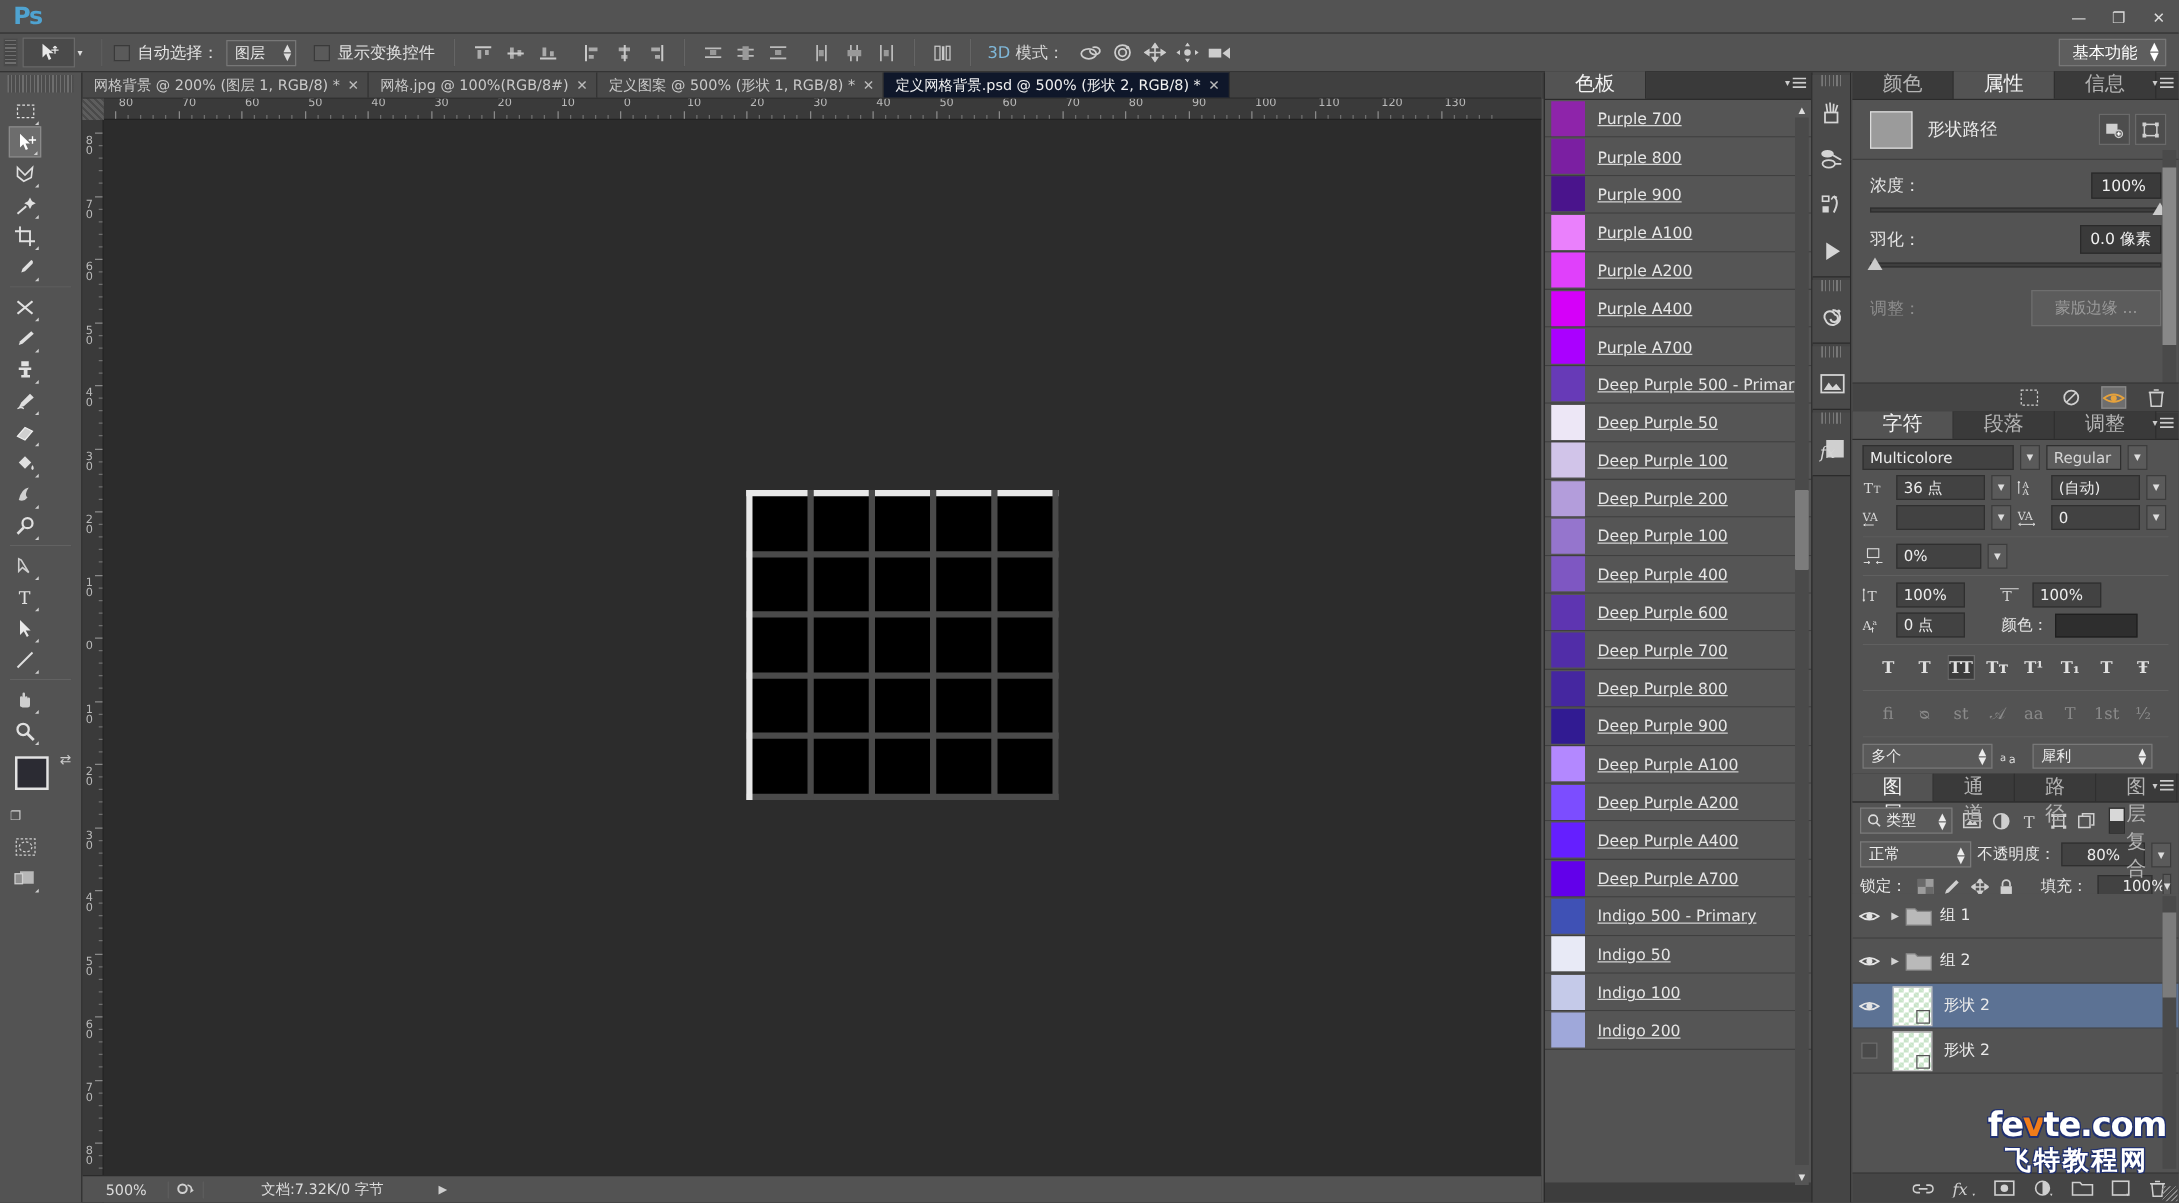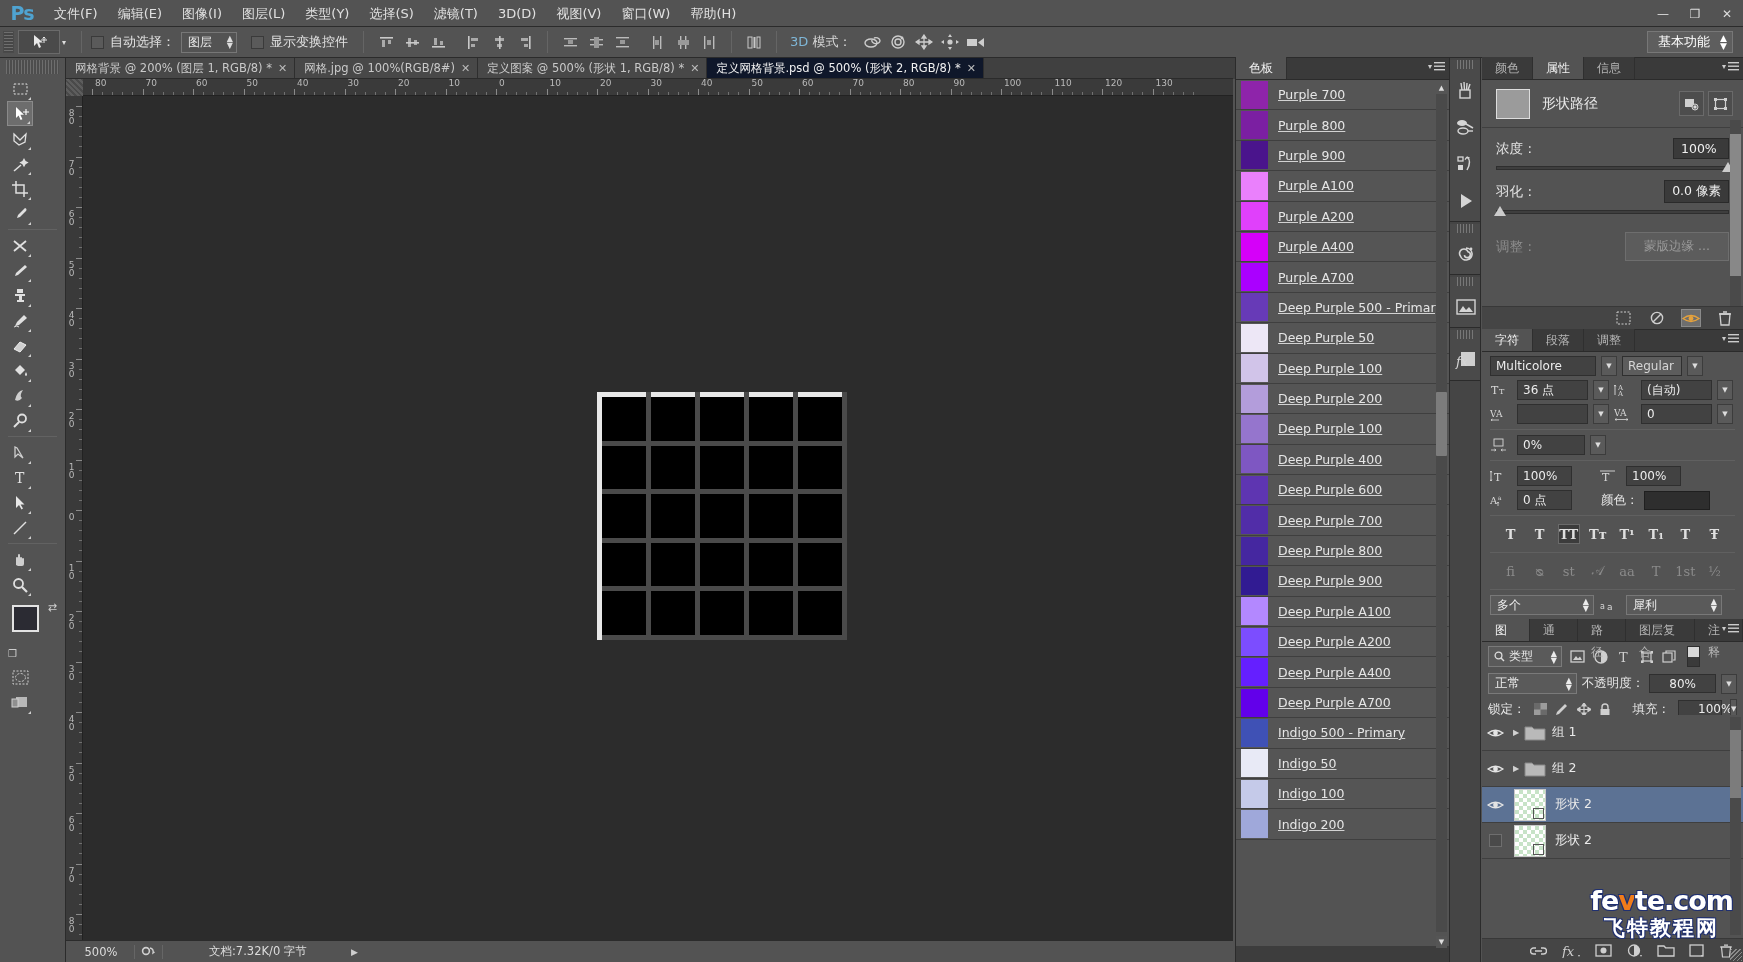--- a/index.html
+++ b/index.html
@@ -196,22 +196,22 @@
   
   .swatch-panel {
     position: absolute; top: 58px; left: 1235px; width: 214px; height: 904px;
     background: #3d3d3d; border-left: 1px solid #2b2b2b;
   }
   .panel-tabs {
     display: flex; align-items: flex-end; height: 22px; background: #3a3a3a;
     border-bottom: 1px solid #2b2b2b; position: relative;
   }
   .panel-tab {
-    padding: 0 13px; height: 22px; line-height: 22px; font-size: 12px; color: #b4b4b4;
-    background: #3a3a3a; border-right: 1px solid #2f2f2f;
+    padding: 0 24px; height: 22px; line-height: 22px; font-size: 16px; color: #b4b4b4;
+    background: #3a3a3a; border-right: 1px solid #2f2f2f; font-family: Liberation Mono, monospace;
   }
   .panel-tab.active { background: #535353; color: #f2f2f2; }
   .panel-menu {
     position: absolute; right: 4px; top: 4px; display: flex; align-items: center; gap: 2px;
     color: #ccc; font-size: 9px;
   }
   .swatch-list {
     position: absolute; top: 22px; left: 0; width: 214px; height: 866px;
     overflow: hidden; background: #535353;
   }
@@ -390,33 +390,20 @@
   }
   svg { display: block; }
 </style>
 </head>
 <body>
 
 <div class="app">
 
   <div class="menubar">
     <div class="ps-logo">Ps</div>
-    <div id="menu-items" style="display:flex;">
-        <div class="menu-item">文件(F)</div>
-        <div class="menu-item">编辑(E)</div>
-        <div class="menu-item">图像(I)</div>
-        <div class="menu-item">图层(L)</div>
-        <div class="menu-item">类型(Y)</div>
-        <div class="menu-item">选择(S)</div>
-        <div class="menu-item">滤镜(T)</div>
-        <div class="menu-item">3D(D)</div>
-        <div class="menu-item">视图(V)</div>
-        <div class="menu-item">窗口(W)</div>
-        <div class="menu-item">帮助(H)</div>
-      </div>
     <div class="win-btns">
       <div class="win-btn">—</div>
       <div class="win-btn">❐</div>
       <div class="win-btn close">✕</div>
     </div>
   </div>
 
   <div class="optionsbar">
     <div class="grip"></div>
     <div class="tool-current">
@@ -1306,21 +1293,21 @@
           <span style="font-size:8px;">▾</span>
           <svg width="11" height="9" viewBox="0 0 11 9">
               <rect y="0" width="11" height="1.4" fill="#ccc"></rect>
               <rect y="3.5" width="11" height="1.4" fill="#ccc"></rect>
               <rect y="7" width="11" height="1.4" fill="#ccc"></rect>
             </svg>
         </div>
       </div>
       <div class="char-body">
         <div class="cr">
-          <div class="fld" style="width:106px;">Multicolore</div>
+          <div class="fld" style="width:121px;">Multicolore</div>
           <div class="drop">▼</div>
           <div class="fld light" style="width:60px;">Regular</div>
           <div class="drop">▼</div>
         </div>
         <div class="cr">
           <span class="ticon">
             <svg width="17" height="14" viewBox="0 0 17 14">
                 <text x="1" y="11" font-size="11" fill="#d9d9d9" font-family="DejaVu Serif">T</text>
                 <text x="9" y="11" font-size="8" fill="#d9d9d9" font-family="DejaVu Serif">T</text>
               </svg>

